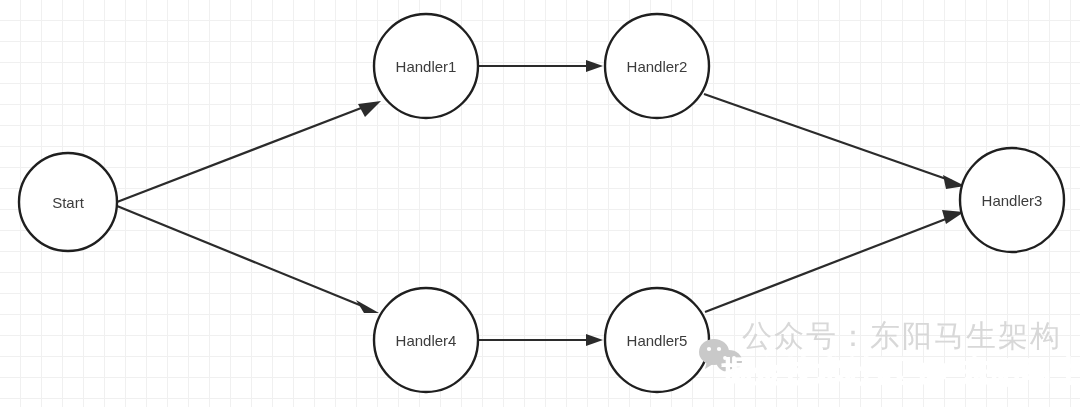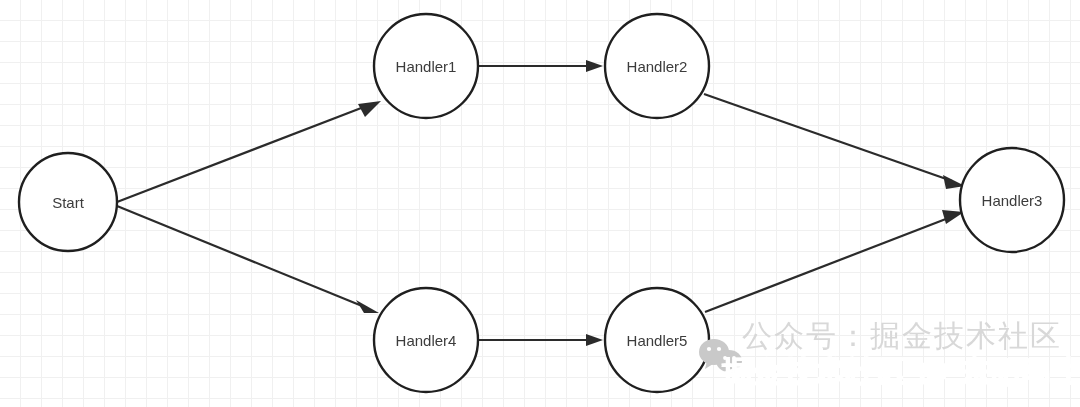--- a/index.html
+++ b/index.html
@@ -174,17 +174,17 @@
       <polygon points="38,33 41,39 33,36"></polygon>
     </g>
     <g fill="#ffffff">
       <circle cx="11" cy="13" r="2.1"></circle>
       <circle cx="21" cy="13" r="2.1"></circle>
       <circle cx="27" cy="22" r="1.9"></circle>
       <circle cx="36" cy="22" r="1.9"></circle>
     </g>
   </svg>
 
-  <div class="wm" id="wm-gray">公众号：掘金技术社区</div>
+  <div class="wm" id="wm-gray">公众号：东阳马生架构</div>
 
   <div class="wm" id="wm-outline">掘金技术社区 @ 东阳马生架构</div>
 
 </div>
 
 </body></html>

